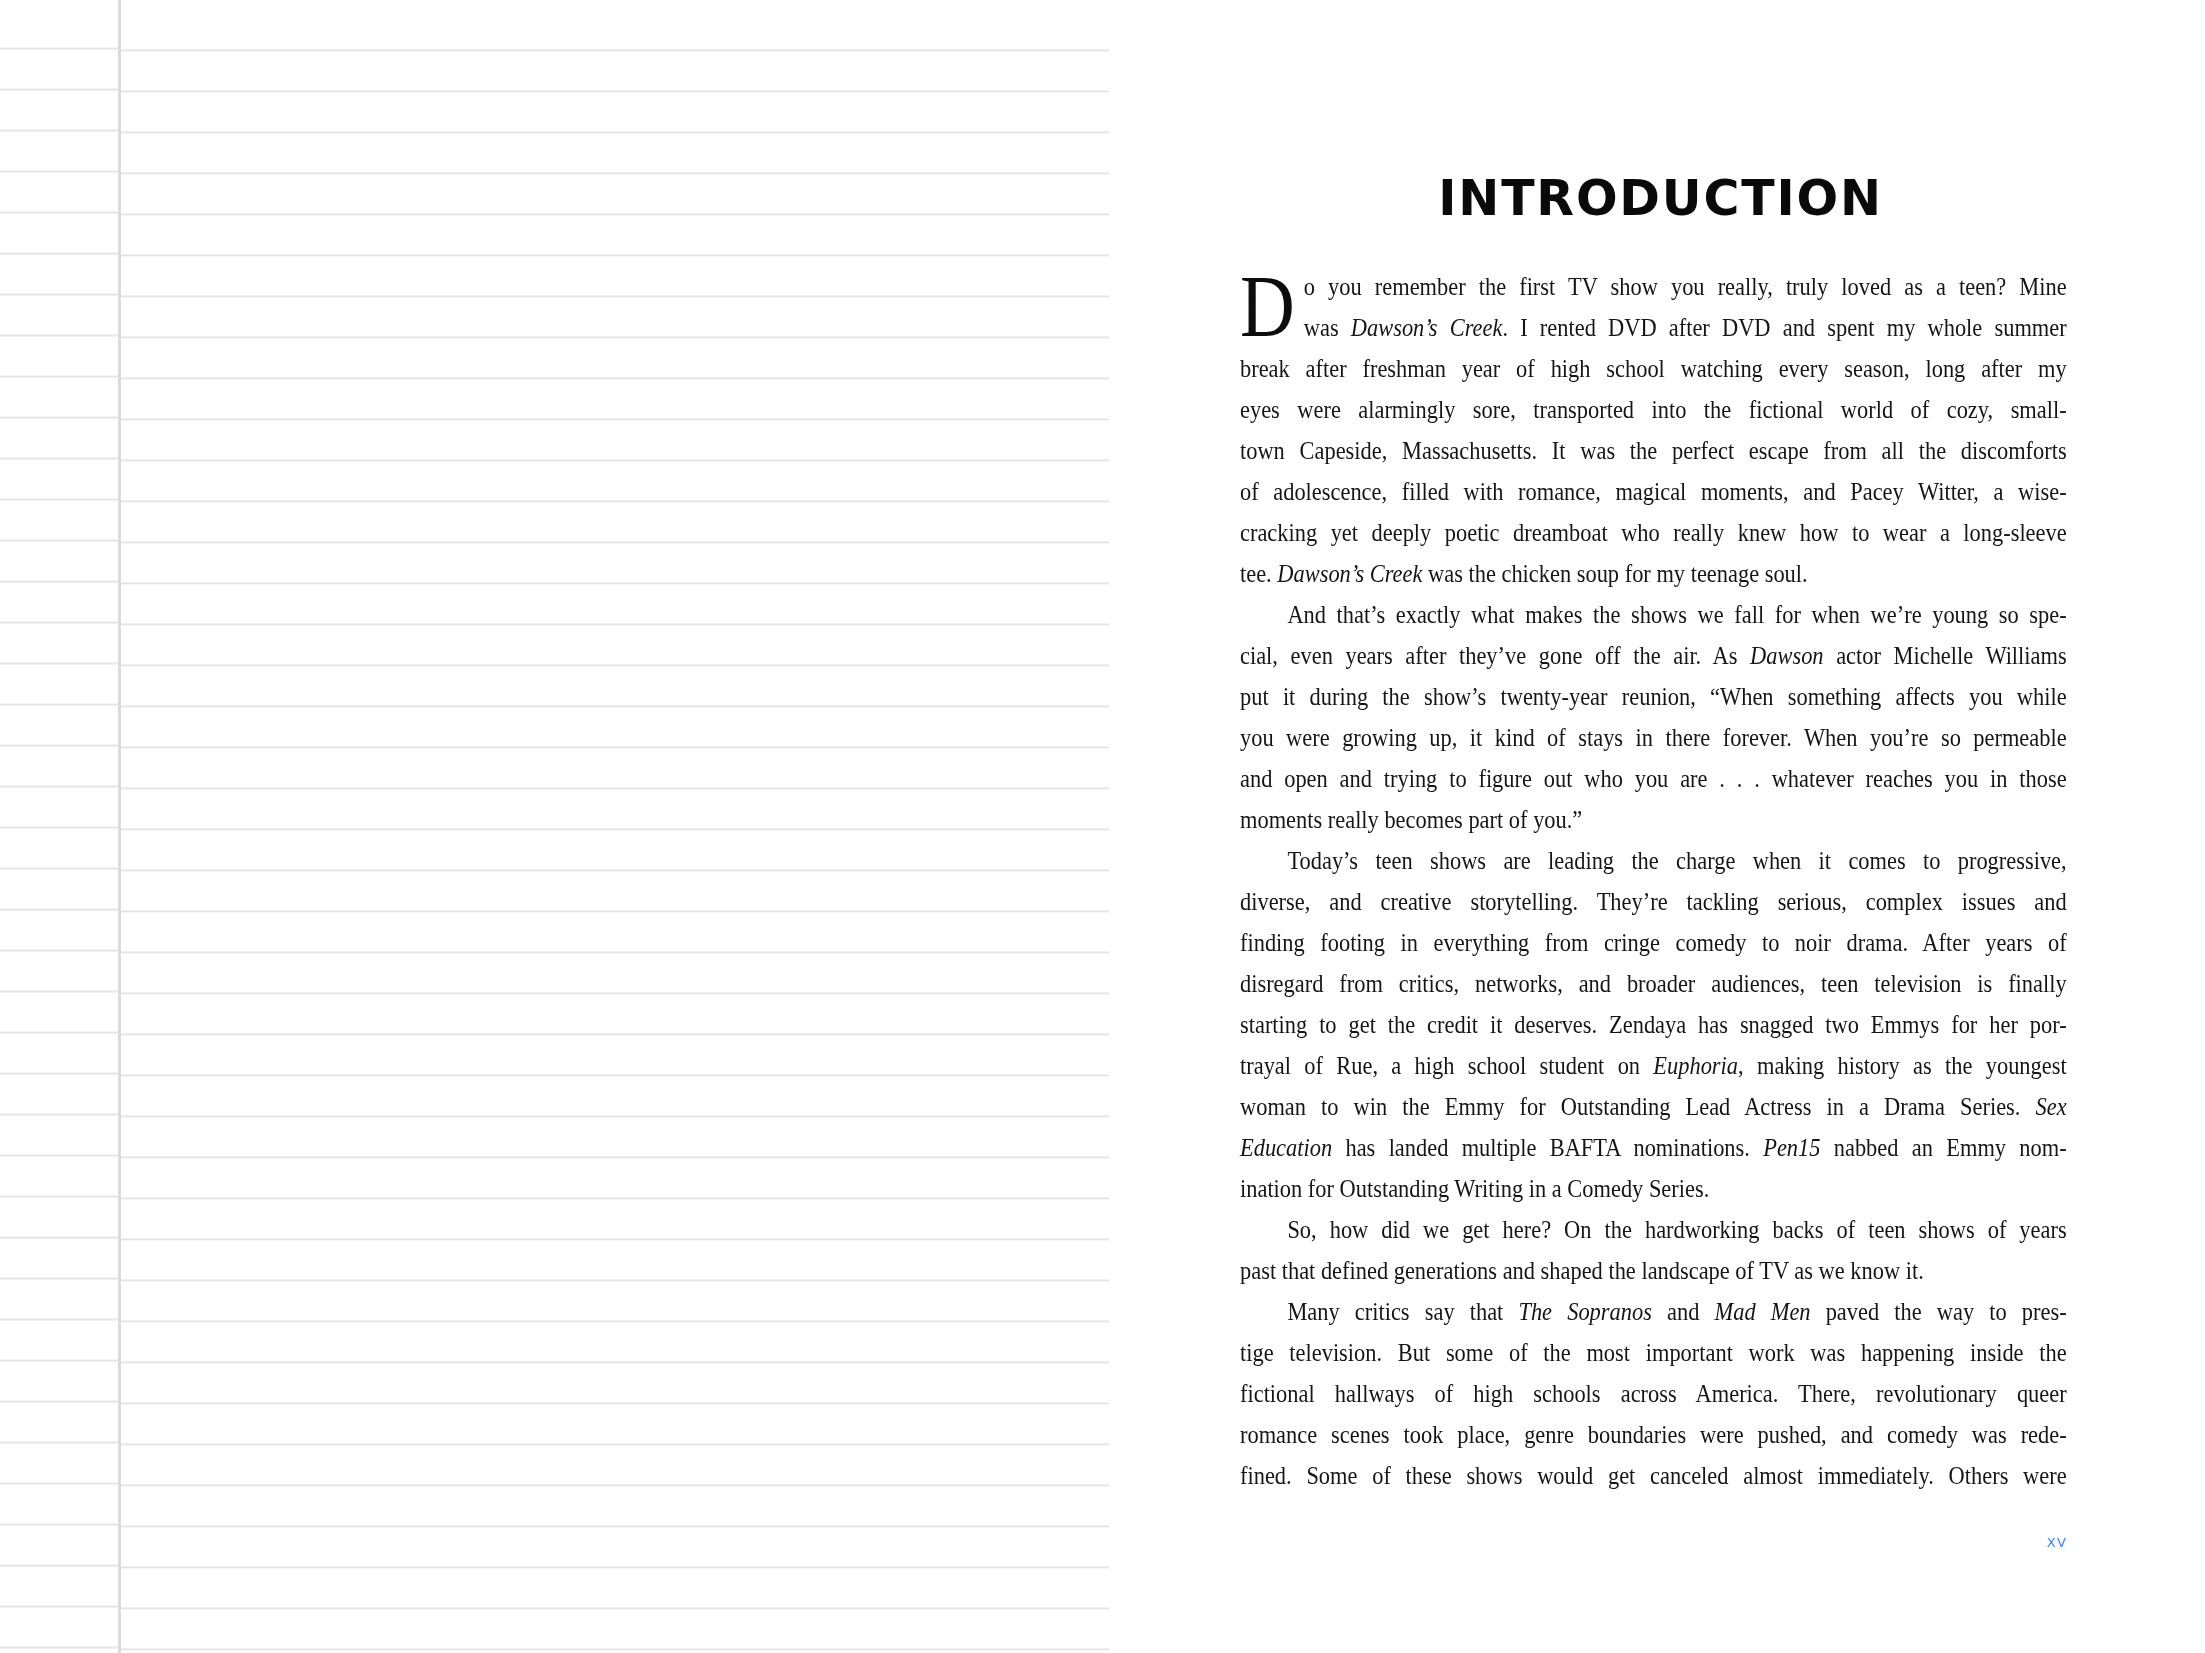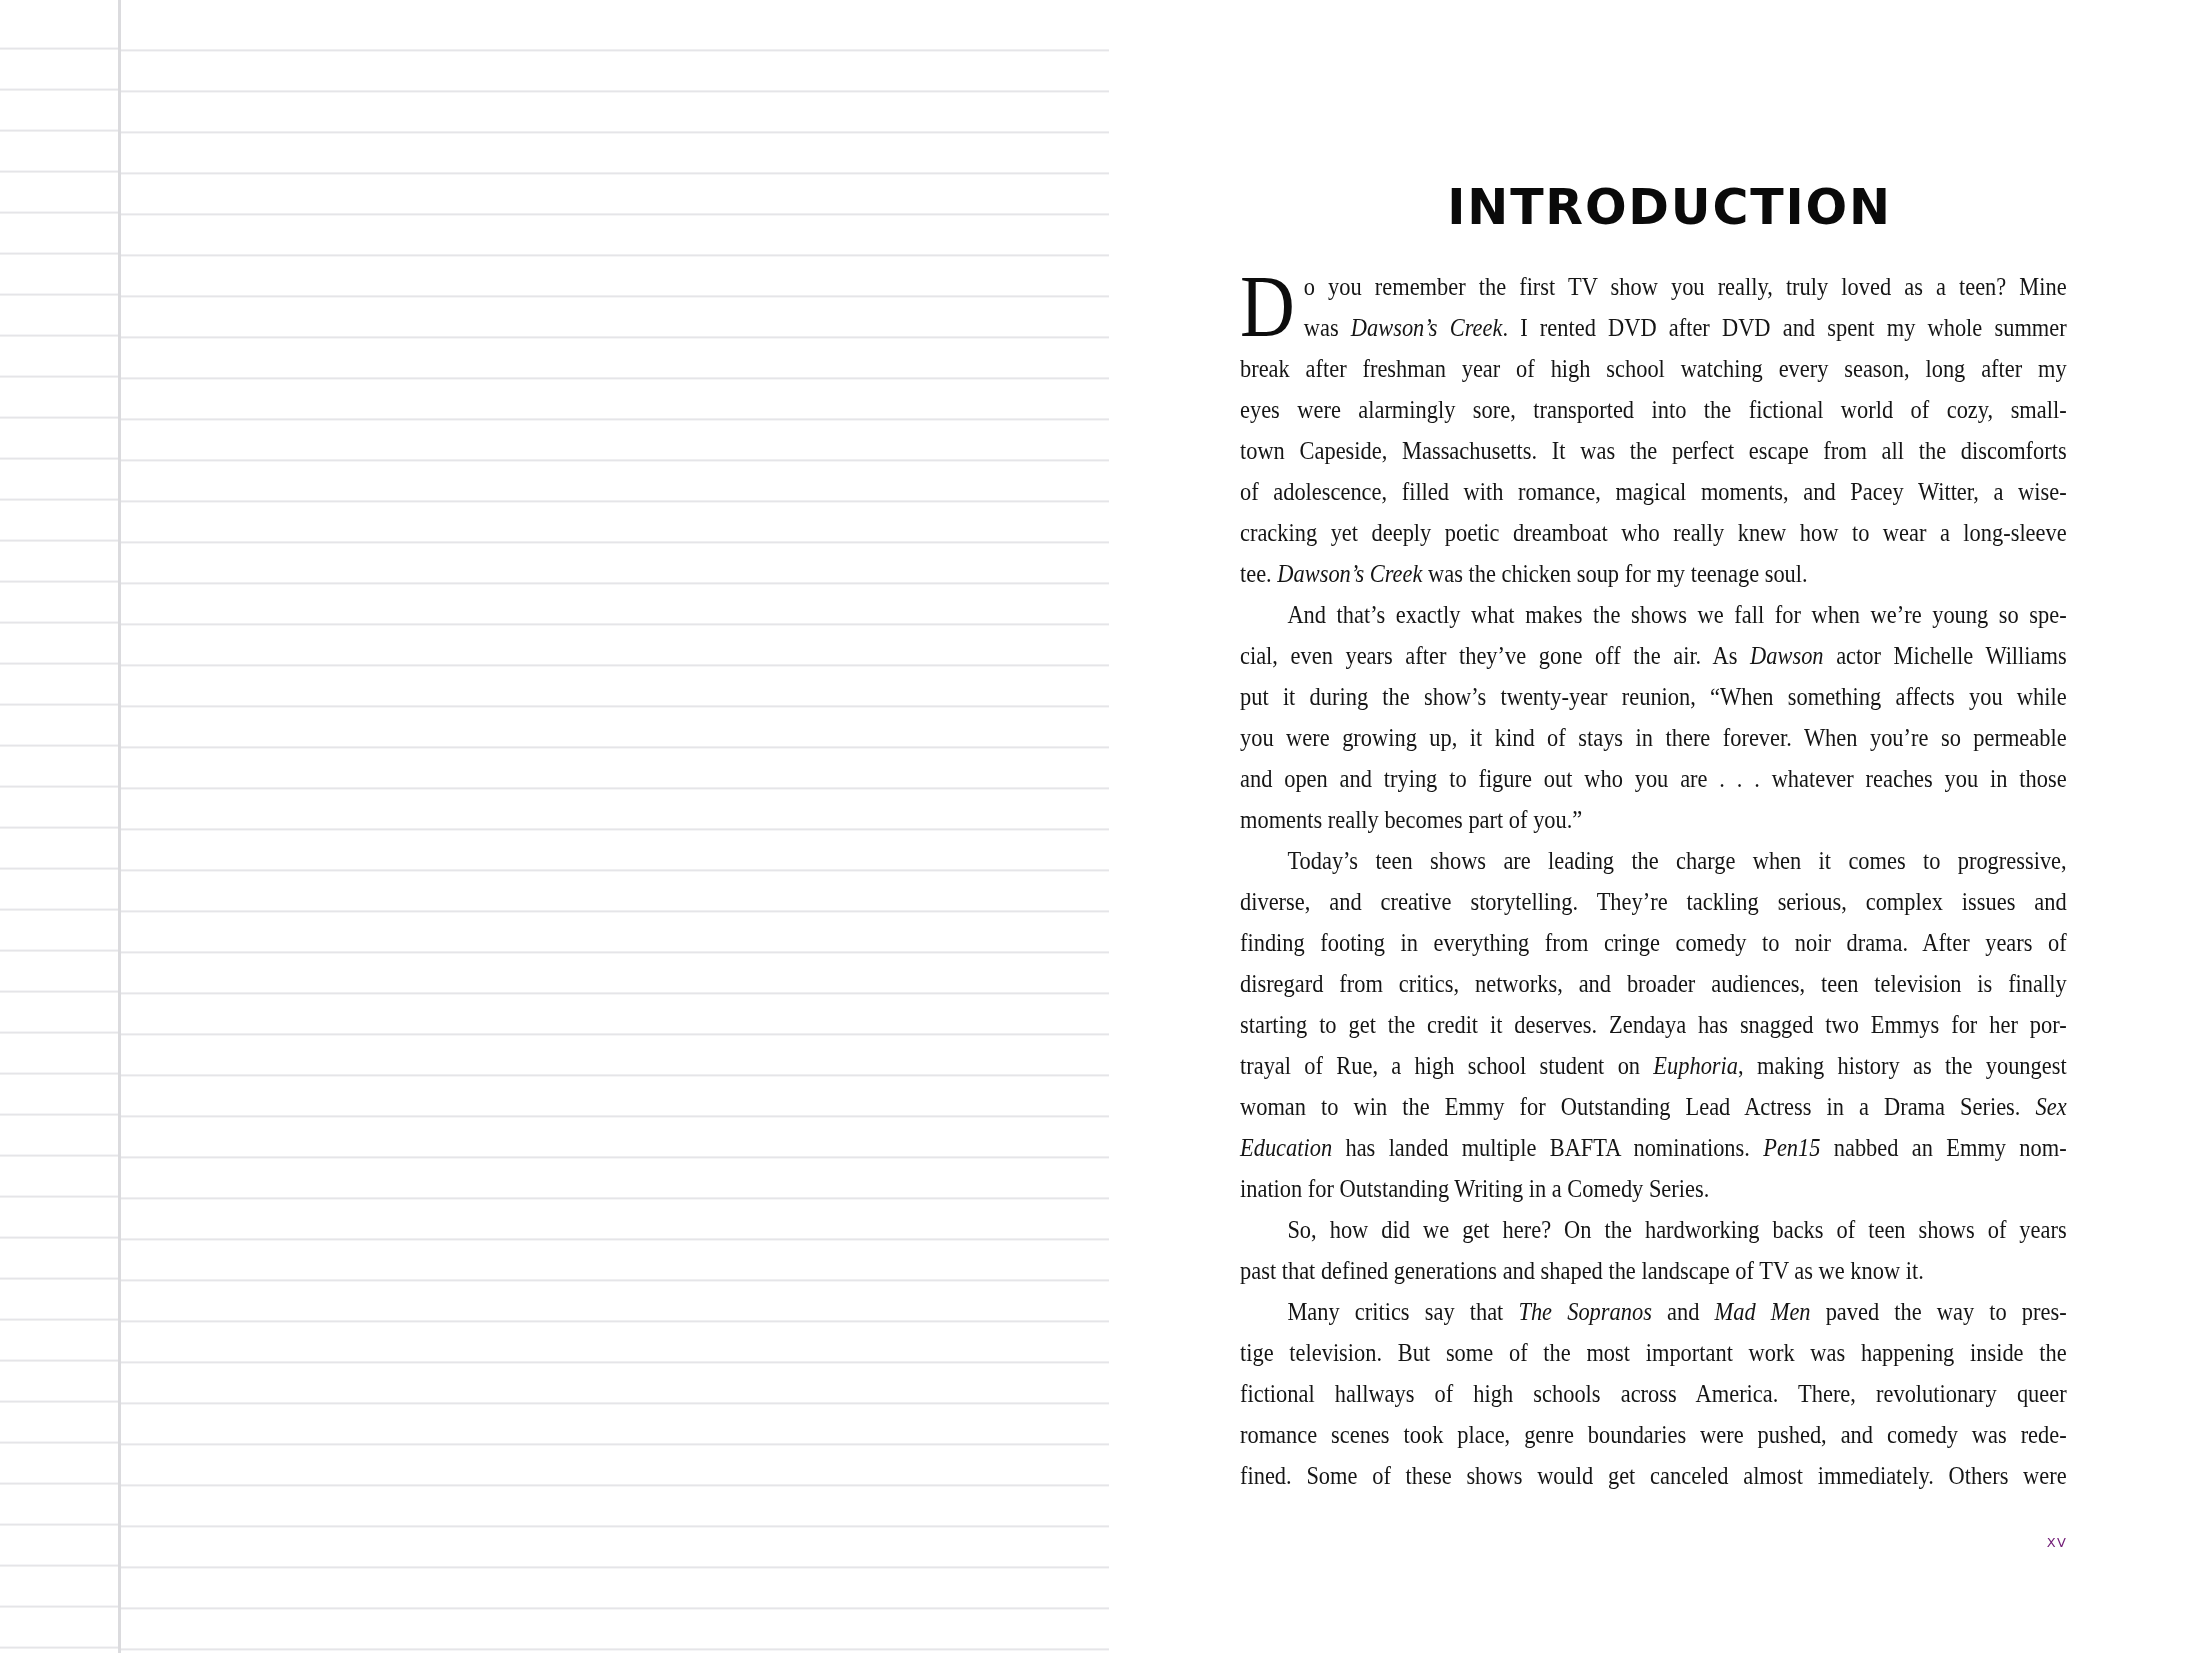--- a/index.html
+++ b/index.html
@@ -13,41 +13,41 @@
   .ruled { position: absolute; top: 0; height: 1654px;
            background-image: repeating-linear-gradient(to bottom,
              transparent 0px, transparent 39px, #e5e5e8 39px, #e5e5e8 41px); }
   .ruled-left { left: 0; width: 120px; background-position-y: 8.6px; }
   .ruled-main { left: 120px; width: 989px; background-position-y: 10.4px; }
   .margin-rule { position: absolute; left: 118px; top: 0; width: 3.1px; height: 1654px; background: #dbdbde; }
 
   
   .right-page { position: absolute; left: 1111px; top: 0; width: 1094px; height: 1654px; background: #ffffff; }
 
-  .title { position: absolute; left: 129px; top: 163px; width: 827px; margin: 16px;
+  .title { position: absolute; left: 129px; top: 163px; width: 827px; margin: 7px;
            text-align: center; font-family: "DejaVu Sans", sans-serif; font-weight: bold;
            font-size: 49px; line-height: 1.2; letter-spacing: 1.8px; color: #0a0a0a; }
 
   
   .body-col { position: absolute; left: 129px; top: 266px; width: 959px;
               transform: scaleX(0.862); transform-origin: left top;
               font-size: 26px; line-height: 41px; color: #151515; }
 
   .dropcap { position: absolute; left: 0; top: -3.1px; font-size: 88px; line-height: 88px;
              font-family: "Liberation Serif", serif; color: #0d0d0d; }
 
   .tl { text-align: justify; text-align-last: justify; white-space: normal; }
   .tl.end { text-align-last: left; }
   .tl.dc { padding-left: 74px; }
   .tl.ind { padding-left: 55px; }
   .tl i { font-style: italic; }
 
   .folio { position: absolute; left: 129px; top: 1530px; width: 827px; text-align: right;
            font-family: "DejaVu Sans", sans-serif; font-size: 18.4px; letter-spacing: 1.2px;
-           font-variant: small-caps; color: #701a75; }
+           font-variant: small-caps; color: #3b82f6; }
 </style>
 </head>
 <body>
 
 <div class="spread">
 
   <div class="left-page">
     <div class="ruled ruled-left"></div>
     <div class="ruled ruled-main"></div>
     <div class="margin-rule"></div>

